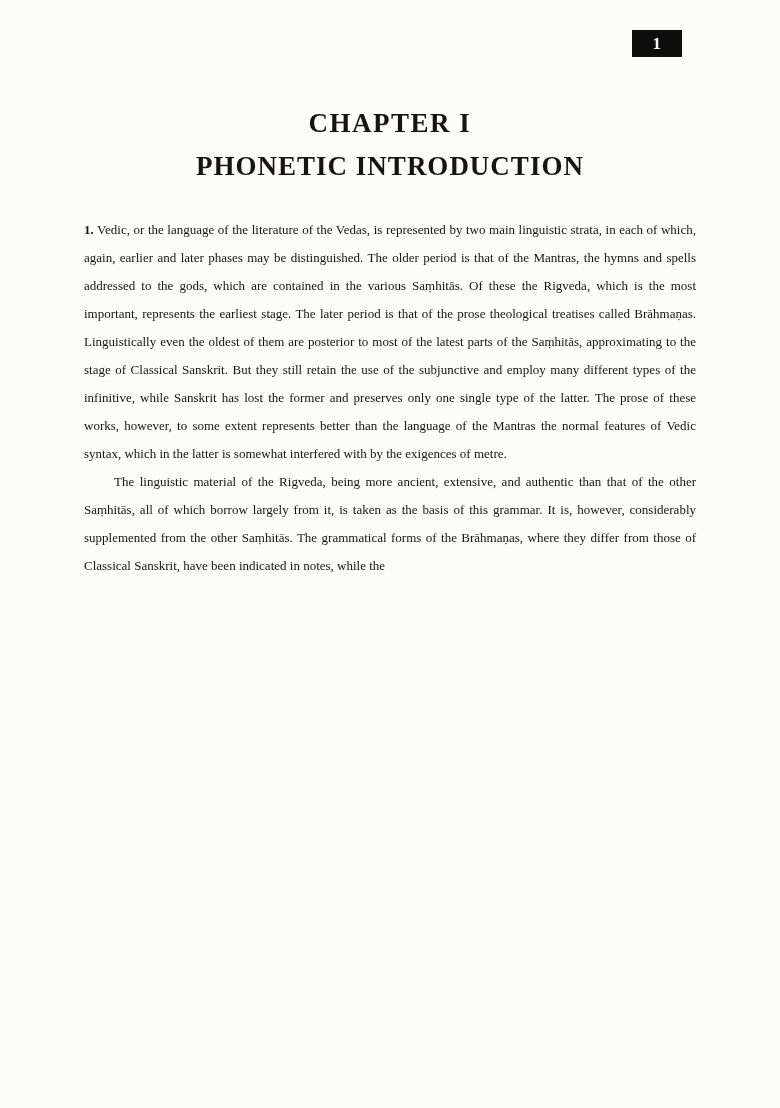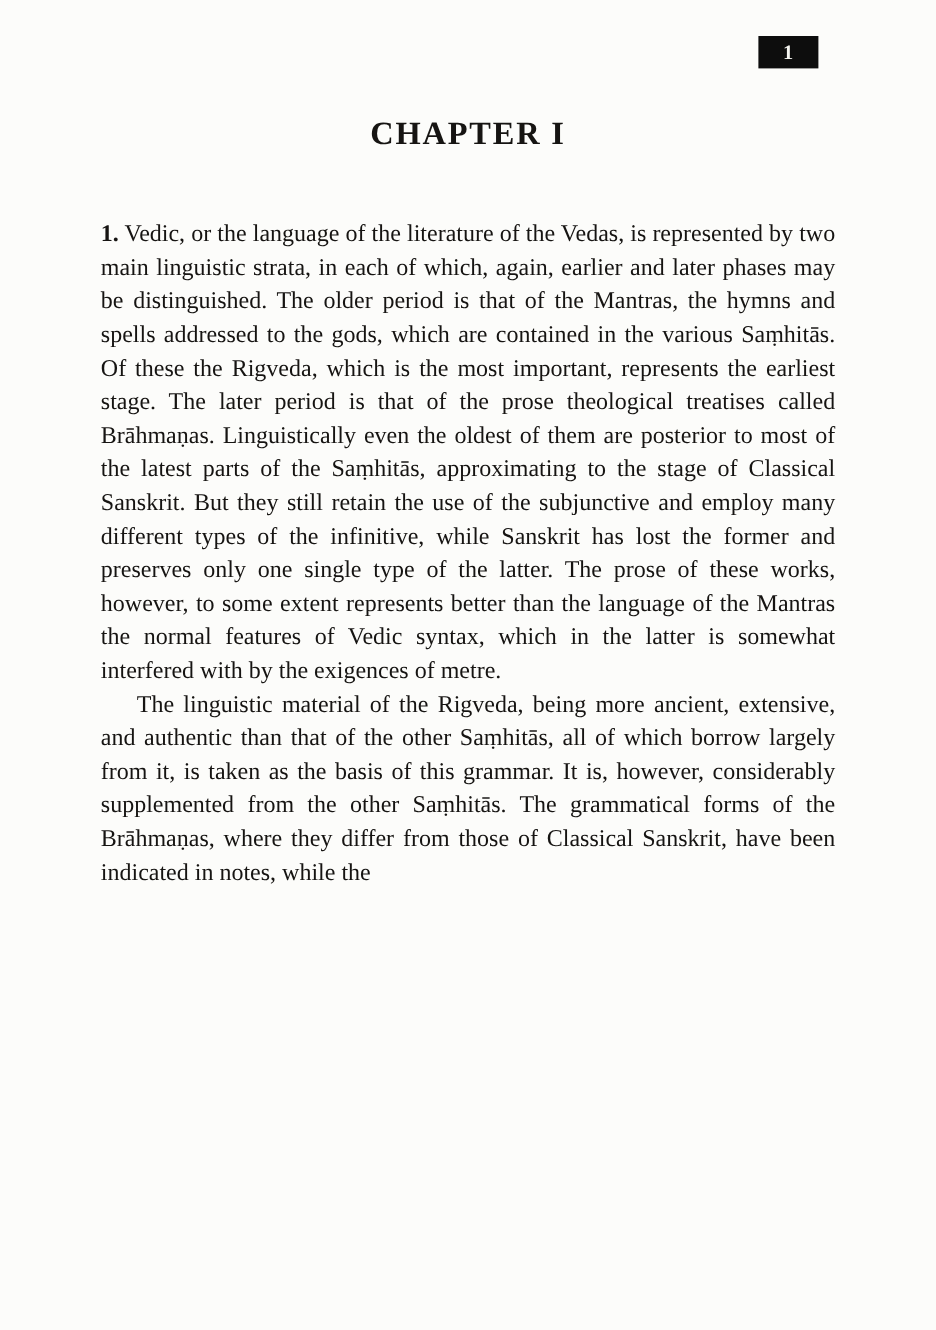--- a/index.html
+++ b/index.html
@@ -35,32 +35,32 @@
   }
   .heading-block {
     padding-top: 98px;
     text-align: center;
   }
   .chapter-title {
     font-size: 27px;
     font-weight: bold;
     letter-spacing: 1.5px;
     line-height: 1.0;
-    margin: 0;
+    margin: 12px;
   }
   .chapter-subtitle {
     font-size: 27px;
     font-weight: bold;
     letter-spacing: 1px;
     line-height: 1.0;
     margin: 16px 0 0 0;
   }
   .body-text {
-    margin: 56px 84px 0 84px;
-    font-size: 20px;
+    margin: 36px 84px 0 84px;
+    font-size: 13px;
     line-height: 28px;
     text-align: justify;
   }
   .body-text p {
     margin: 0;
     padding: 0;
   }
   .body-text p.indented {
     text-indent: 30px;
   }
@@ -72,20 +72,21 @@
 <body>
 
 <div class="page">
 
   <div class="page-number-badge">
     <span>1</span>
   </div>
 
   <div class="heading-block">
     <h1 class="chapter-title">CHAPTER I</h1>
+    <h2 class="chapter-subtitle">PHONETIC INTRODUCTION</h2>
   </div>
 
   <div class="body-text">
     <p>
       <span class="para-prefix">1.</span><span> Vedic, or the language of the literature of the Vedas, is represented by two main linguistic strata, in each of which, again, earlier and later phases may be distinguished. The older period is that of the Mantras, the hymns and spells addressed to the gods, which are contained in the various Saṃhitās. Of these the Rigveda, which is the most important, represents the earliest stage. The later period is that of the prose theological treatises called Brāhmaṇas. Linguistically even the oldest of them are posterior to most of the latest parts of the Saṃhitās, approximating to the stage of Classical Sanskrit. But they still retain the use of the subjunctive and employ many different types of the infinitive, while Sanskrit has lost the former and preserves only one single type of the latter. The prose of these works, however, to some extent represents better than the language of the Mantras the normal features of Vedic syntax, which in the latter is somewhat interfered with by the exigences of metre.</span>
     </p>
     <p class="indented">
       <span>The linguistic material of the Rigveda, being more ancient, extensive, and authentic than that of the other Saṃhitās, all of which borrow largely from it, is taken as the basis of this grammar. It is, however, considerably supplemented from the other Saṃhitās. The grammatical forms of the Brāhmaṇas, where they differ from those of Classical Sanskrit, have been indicated in notes, while the</span>
     </p>
   </div>

